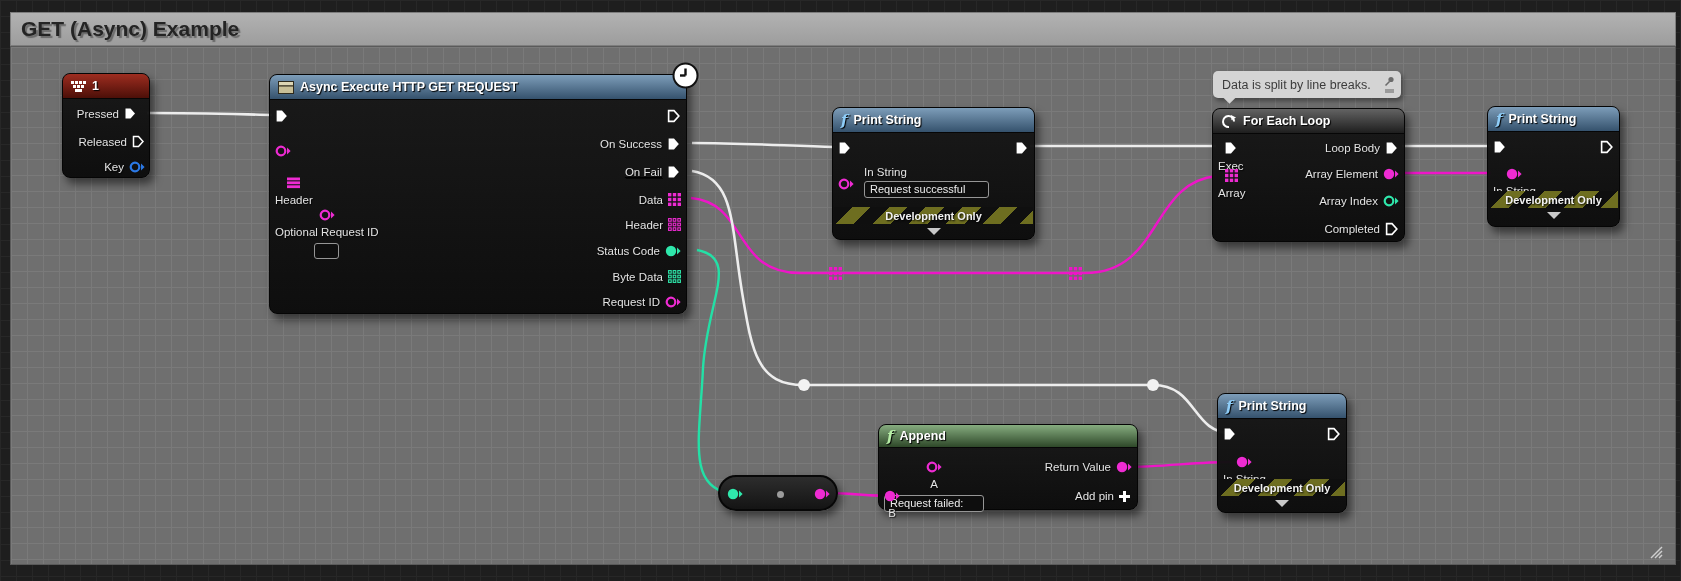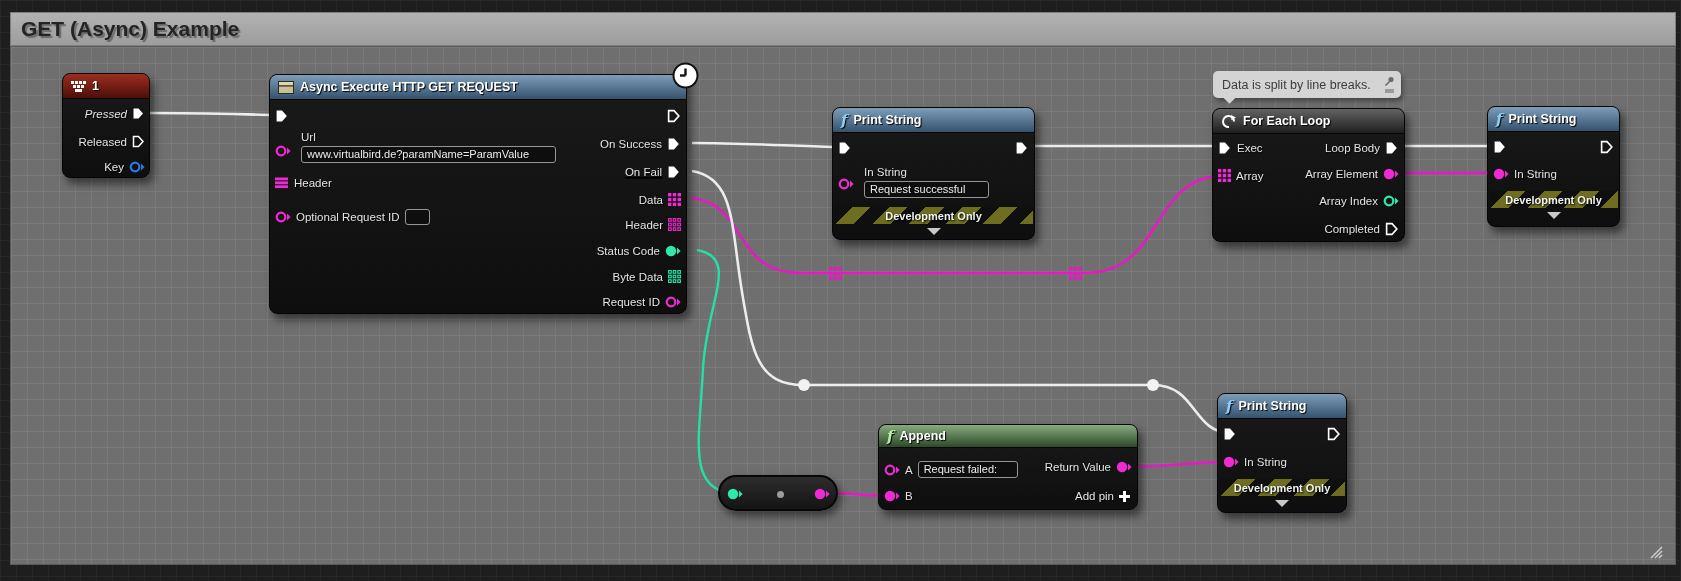--- a/index.html
+++ b/index.html
@@ -32,21 +32,21 @@
     border:1px solid #050505;border-radius:8px;box-shadow:4px 6px 9px rgba(0,0,0,.5);box-sizing:border-box;}
   .hdr{height:24px;border-radius:7px 7px 0 0;display:flex;align-items:center;gap:6px;
     padding:0 8px;font-size:12.5px;font-weight:bold;color:#fff;
     text-shadow:1px 1px 1px #000;border-bottom:1px solid #060606;white-space:nowrap;}
   .hdr-red{background:linear-gradient(180deg,#9e2d20,#4c0f08);}
   .hdr-blue{background:linear-gradient(180deg,#7d9db9,#35526d);}
   .hdr-green{background:linear-gradient(180deg,#86ac7f,#2e4829);}
   .hdr-dark{background:linear-gradient(180deg,#636363,#1e1e1e);}
   .fico{font-family:"DejaVu Serif",serif;font-style:italic;font-weight:bold;font-size:15px;line-height:1;}
   .fico.blue{color:#8ecdf8;} .fico.green{color:#b6eda6;}
-  .row{position:absolute;display:flex;align-items:center;gap:5px;white-space:nowrap;}
+  .row{position:absolute;display:flex;align-items:center;gap:5px;white-space:nowrap;flex-direction:column;}
   .row.r{flex-direction:row-reverse;}
   .lbl{font-size:11.5px;color:#e3e3e3;text-shadow:1px 1px 1px rgba(0,0,0,.7);}
   .tbox{background:#0e0e0e;border:1px solid #969696;border-radius:3px;color:#ececec;
     font-size:11px;padding:1px 5px;height:13px;line-height:13px;}
   .tbox.empty{width:13px;height:12px;}
   .banner{position:absolute;left:1px;right:1px;height:17px;display:flex;align-items:center;justify-content:center;
     background:repeating-linear-gradient(135deg,#0f0f0f 0 13px,#6e6e20 13px 26px);
     font-size:11px;font-weight:bold;color:#f2f2f2;text-shadow:1px 1px 2px #000;}
   .adv{position:absolute;left:50%;margin-left:-7px;width:0;height:0;
     border-left:7px solid transparent;border-right:7px solid transparent;border-top:7px solid #c9c9c9;}
@@ -127,21 +127,21 @@
           <rect x="4" y="0" width="3" height="3"></rect>
           <rect x="8" y="0" width="3" height="3"></rect>
           <rect x="12" y="0" width="3" height="3"></rect>
         <rect x="2" y="4" width="3" height="3"></rect>
           <rect x="6" y="4" width="3" height="3"></rect>
           <rect x="10" y="4" width="3" height="3"></rect>
         <rect x="4" y="8" width="7" height="3"></rect>
       </svg>
       <span>1</span>
     </div>
-    <div class="row r" style="top:33px;right:4px;font-style:italic;">
+    <div class="row r" style="top:33px;right:12px;">
       <svg width="13" height="13" viewBox="0 0 13 13">
           <path d="M1.5 1.5h5l4.5 5-4.5 5h-5z" fill="#fff"></path>
         </svg>
       <span class="lbl">Pressed</span>
     </div>
     <div class="row r" style="top:61px;right:4px;">
       <svg width="13" height="13" viewBox="0 0 13 13">
           <path d="M1.5 1.5h5l4.5 5-4.5 5h-5z" fill="none" stroke="#fff" stroke-width="1.5"></path>
         </svg>
       <span class="lbl">Released</span>
@@ -172,24 +172,20 @@
     <div class="row" style="top:34px;left:5px;">
       <svg width="14" height="14" viewBox="0 0 13 13">
           <path d="M1.5 1.5h5l4.5 5-4.5 5h-5z" fill="#fff"></path>
         </svg>
     </div>
     <div class="row" style="top:70px;left:5px;">
       <svg width="16" height="12" viewBox="0 0 16 12">
           <circle cx="6" cy="6" r="4.3" fill="none" stroke="#ee2bd2" stroke-width="2.2"></circle>
           <path d="M12 2.5l3.6 3.5L12 9.5z" fill="#ee2bd2"></path>
         </svg>
-    </div>
-    <div style="position:absolute;left:31px;top:56px;">
-      <div class="lbl">Url</div>
-      <div class="tbox" style="margin-top:3px;width:243px;">www.virtualbird.de?paramName=ParamValue</div>
     </div>
     <div class="row" style="top:102px;left:5px;">
       <svg width="14" height="12" viewBox="0 0 14 12" fill="#ee2bd2">
         <rect x="0" y="0.5" width="13" height="2.8"></rect>
           <rect x="0" y="4.4" width="13" height="2.8"></rect>
           <rect x="0" y="8.3" width="13" height="2.8"></rect>
       </svg>
       <span class="lbl">Header</span>
     </div>
     <div class="row" style="top:134px;left:5px;">

